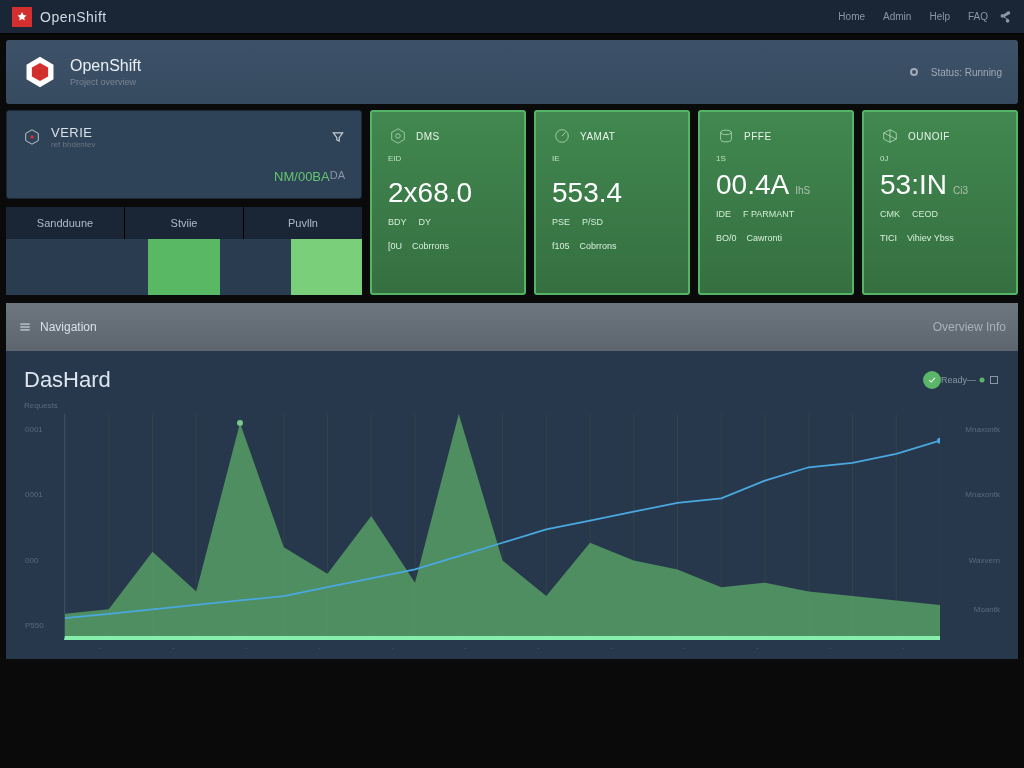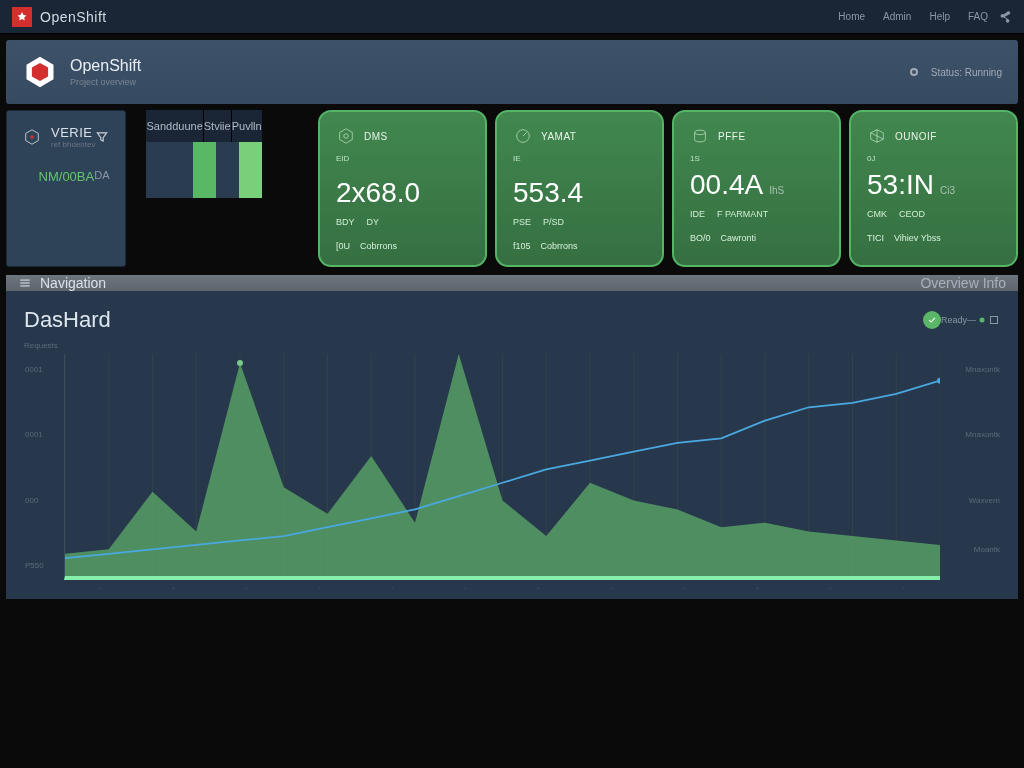--- a/index.html
+++ b/index.html
@@ -15,51 +15,51 @@
 .project-bar{height:64px;background:linear-gradient(#3d5168,#364a60);display:flex;align-items:center;padding:0 16px;margin:6px;border-radius:3px}
 .hex{width:36px;height:36px;display:flex;align-items:center;justify-content:center;margin-right:12px}
 .pb-title{font-size:16px;color:#e8eef4}
 .pb-sub{font-size:9px;color:#7a8694;margin-top:2px}
 .pb-right{margin-left:auto;display:flex;align-items:center;gap:13px;font-size:10px;color:#a0aab6}
 .pb-dot{width:8px;height:8px;border-radius:50%;border:2px solid #a0aab6}
 
 .row{display:flex;gap:8px;padding:0 6px;margin-bottom:8px}
 
 
-.mod-left{width:304px;display:flex;flex-direction:row;gap:20px}
+.mod-left{width:356px;display:flex;flex-direction:column;gap:8px}
 .card-dark{background:#2e4258;border:1px solid #1a2838;border-radius:3px;padding:14px 16px}
 .card-head{display:flex;align-items:center;justify-content:space-between}
 .ch-left{display:flex;align-items:center;gap:10px}
 .ch-title{font-size:13px;color:#d8e0e8;letter-spacing:.5px}
 .ch-sub{font-size:8px;color:#6a7684}
 .card-body-val{font-size:13px;color:#64c66e;margin-top:20px;display:flex;justify-content:flex-end}
 .card-body-val .r{color:#8a96a4;font-size:11px}
 
 .tabs{display:flex;background:#1a2636}
 .tab{flex:1;text-align:center;padding:10px 0;font-size:11px;color:#b0bac6;border-right:1px solid #000}
 .tab:last-child{border-right:none}
 .swatches{display:flex;height:56px}
 .sw{flex:1}
 
 
-.card-green{flex:1;background:#4a9a5a;border:2px solid #55b566;border-radius:13px;padding:14px 16px;display:flex;flex-direction:column;gap:6px;position:relative;overflow:hidden}
+.card-green{flex:1;background:#4a9a5a;border:2px solid #55b566;border-radius:3px;padding:14px 16px;display:flex;flex-direction:column;gap:6px;position:relative;overflow:hidden}
 .card-green::after{content:"";position:absolute;inset:0;background:linear-gradient(180deg,rgba(0,0,0,.12),rgba(0,0,0,.28));pointer-events:none}
 .cg-head{display:flex;align-items:center;gap:8px;margin-bottom:2px;position:relative;z-index:1}
 .cg-title{font-size:10px;color:#e8f4ea;letter-spacing:.5px}
 .cg-icon{width:20px;height:20px;display:flex;align-items:center;justify-content:center}
 .cg-icon svg{width:18px;height:18px;stroke:#d0f0d6;fill:none;stroke-width:1.4}
 .cg-sub{font-size:8px;color:#bde4c4;position:relative;z-index:1}
 .cg-big{font-size:28px;color:#fff;font-weight:400;margin-top:8px;position:relative;z-index:1}
 .cg-side{font-size:10px;color:#cfeed4;margin-left:6px}
 .cg-row{display:flex;gap:12px;font-size:9px;color:#cfeed4;margin-top:2px;position:relative;z-index:1}
 .cg-foot{display:flex;gap:10px;font-size:9px;color:#d6f0dc;margin-top:8px;position:relative;z-index:1}
 
 
 .lp{margin:0 6px}
-.lp-bar{height:16px;background:linear-gradient(#6e7680,#5c646e);display:flex;align-items:center;padding:0 12px;font-size:14px;color:#d8e0e8}
+.lp-bar{height:48px;background:linear-gradient(#6e7680,#5c646e);display:flex;align-items:center;padding:0 12px;font-size:12px;color:#d8e0e8}
 .lp-bar .r{margin-left:auto;color:#a8b0ba}
 .lp-bar svg{width:14px;height:14px;margin-right:8px;stroke:#d0d8e0;fill:none;stroke-width:2}
 .lp-body{background:#27384c;padding:16px 18px 8px}
 .lp-head{display:flex;align-items:center;justify-content:space-between;margin-bottom:8px}
 .lp-title{font-size:22px;color:#dde6ee;font-weight:300}
 .lp-badges{display:flex;align-items:center;gap:0;font-size:9px;color:#8a96a4}
 .badge-circ{width:18px;height:18px;border-radius:50%;background:#5bb668;display:flex;align-items:center;justify-content:center}
 .badge-circ svg{width:10px;height:10px;stroke:#fff;fill:none;stroke-width:2.5}
 .lp-chart{height:226px;position:relative;border-left:1px solid #3a4c60;border-bottom:4px solid #86efac;margin-left:40px;margin-right:60px}
 .ylab{position:absolute;left:-40px;font-size:8px;color:#5a6a7c;transform:translateY(-50%)}

